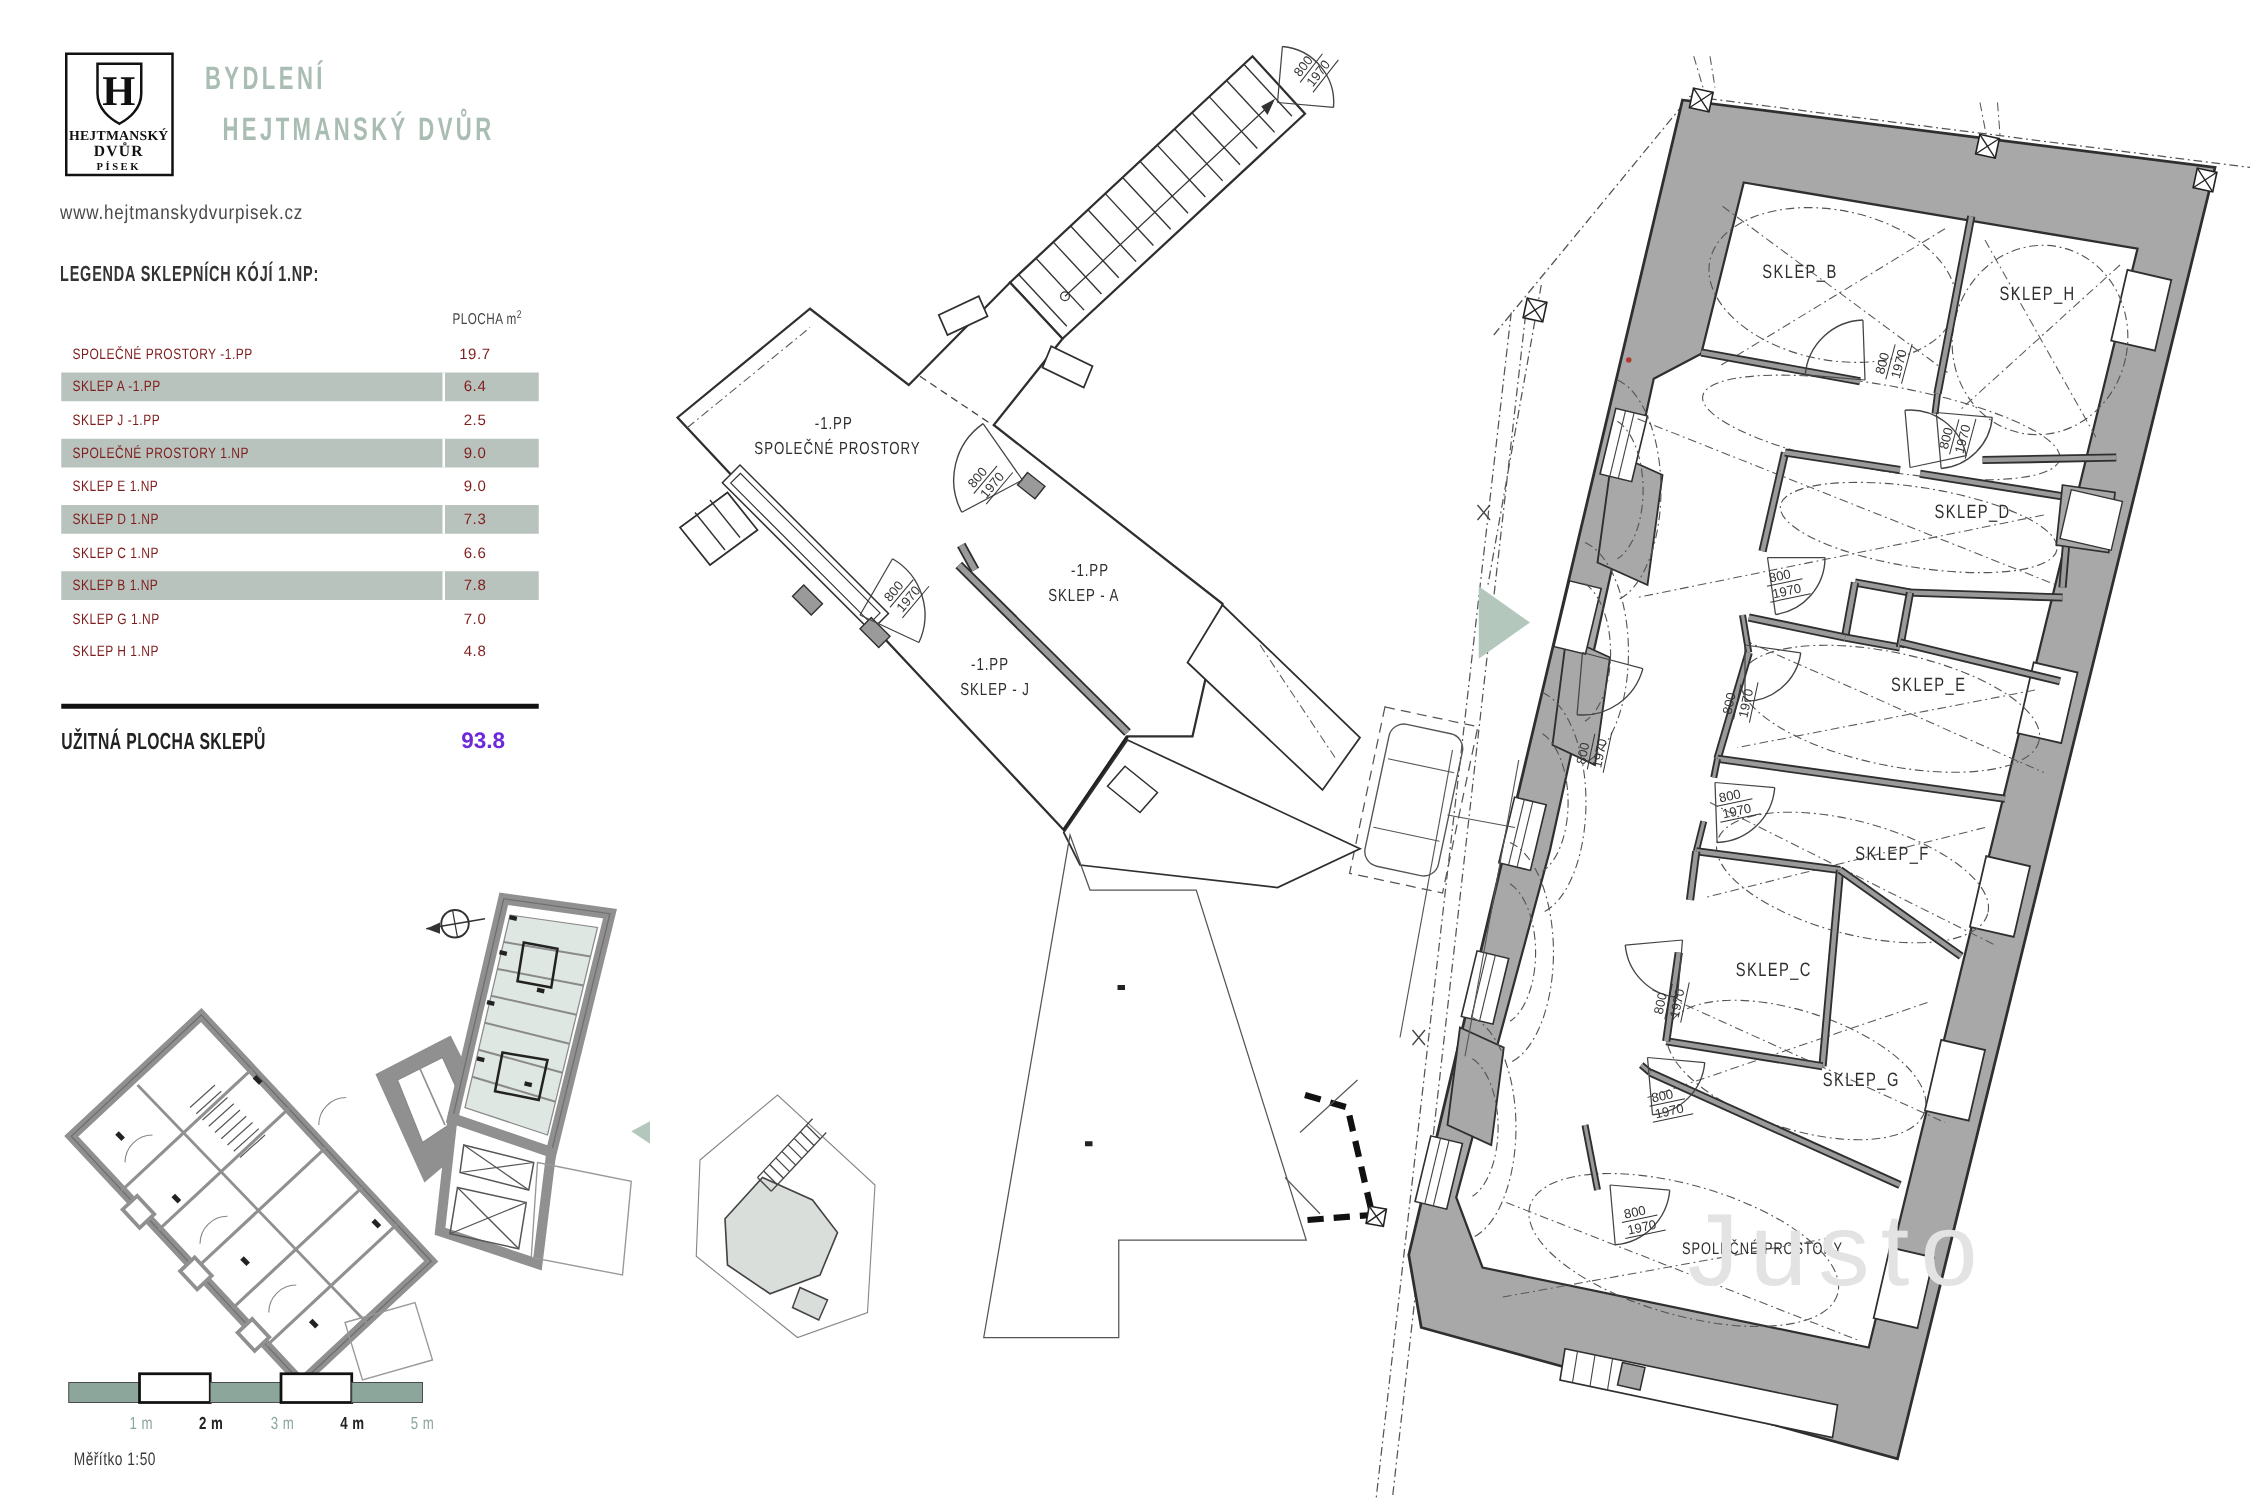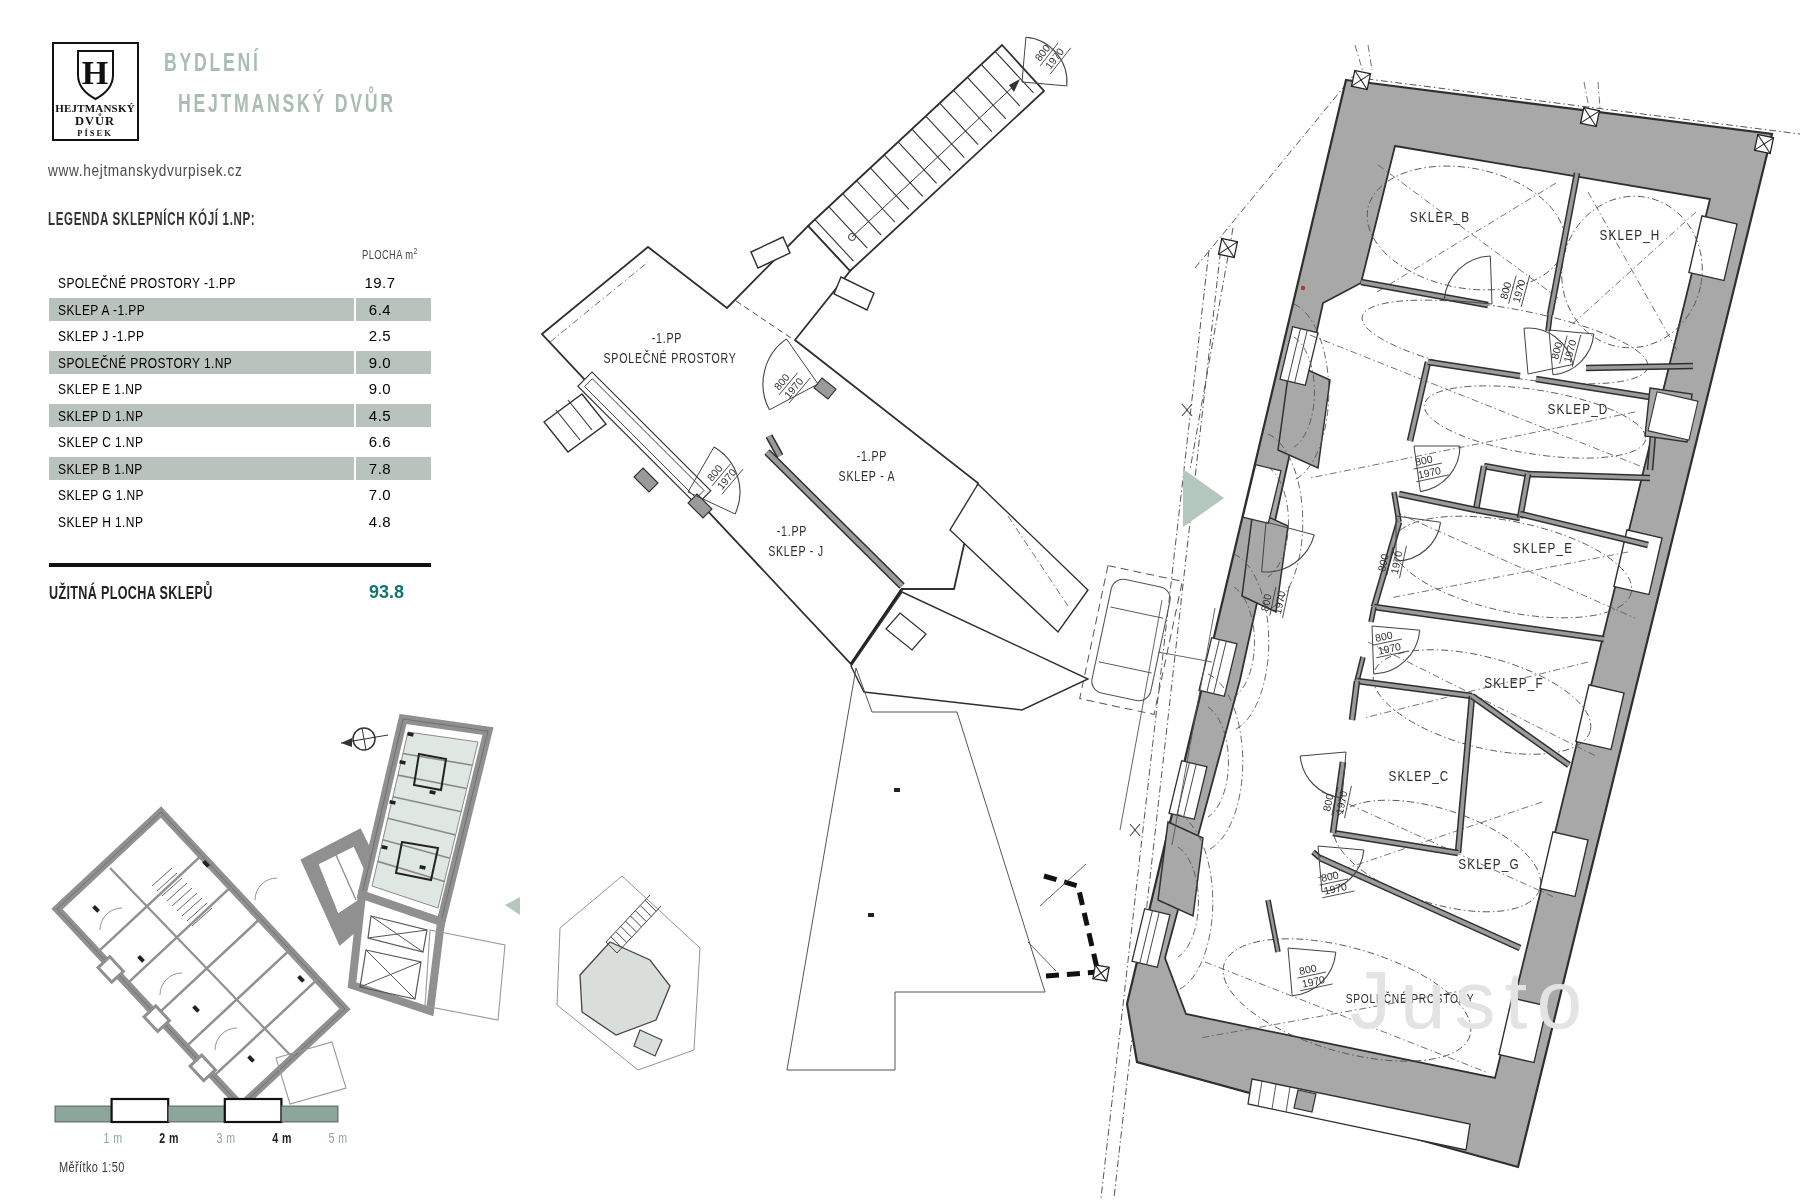--- a/index.html
+++ b/index.html
@@ -10,29 +10,29 @@
   .ttl { font-size:26px; letter-spacing:4px; color:#a9bdb3; font-weight:bold;
          transform:scale(0.68,1); transform-origin:left top; white-space:nowrap; }
   #title1 { left:164px; top:47px; }
   #title2 { left:178px; top:88px; }
   #url { left:48px; top:162px; font-size:16px; letter-spacing:0.8px; color:#4a4a4a; transform:scale(0.85,1); transform-origin:left top; }
   #legendtitle { left:48px; top:209px; font-size:17.5px; letter-spacing:1px; color:#333;
                  font-weight:bold; transform:scale(0.66,1); transform-origin:left top; white-space:nowrap; }
   #plocha { left:362px; top:246px; font-size:12.5px; letter-spacing:0.5px; color:#444; transform:scale(0.75,1); transform-origin:left top; white-space:nowrap; }
   #plocha sup { font-size:9px; }
   table { position:absolute; left:49px; top:268px; width:382px; border-collapse:separate; border-spacing:0 3px; }
-  td { font-size:15px; letter-spacing:0.5px; color:#000000; height:23.5px; padding:0;margin-top:44px; }
+  td { font-size:12px; letter-spacing:0.5px; color:#7f1d1d; height:23.5px; padding:0;margin-top:44px; }
   td.n { padding-left:9px; width:296px; }
   td.v { text-align:center; padding-right:27px; }
   .cn { display:inline-block; transform:scale(0.8,1); transform-origin:left center; white-space:nowrap; }
   tr.t td { background:#b9c3bd; }
   tr.t td.n { border-right:2.5px solid #fff; }
   #totline { position:absolute; left:49px; top:563px; width:382px; height:4px; background:#111; }
   #totname { left:49px; top:582px; font-size:18.5px; letter-spacing:0.5px; color:#222; font-weight:bold; transform:scale(0.68,1); transform-origin:left top; white-space:nowrap; }
-  #totval { left:340px; top:582px; width:64px; text-align:right; font-size:18px; color:#0f766e; font-weight:bold; }
+  #totval { left:340px; top:582px; width:64px; text-align:right; font-size:18px; color:#6d28d9; font-weight:bold; }
 </style></head>
 <body>
 <div id="page">
 
 <div class="hdr" id="logo">
   <svg width="83" height="95">
 
     <path d="M24,7 h35 v24 c0,12 -10,20 -17.5,24 C34,51 24,43 24,31 Z" fill="none" stroke="#111" stroke-width="2"></path>
 
     <text x="41" y="40" text-anchor="middle" font-family="Liberation Serif, serif" font-size="34" font-weight="bold" fill="#111">H</text>
@@ -70,21 +70,21 @@
 <tr class="t">
           <td class="n"><span class="cn">SPOLEČNÉ PROSTORY 1.NP</span></td>
           <td class="v">9.0</td>
         </tr>
 <tr>
           <td class="n"><span class="cn">SKLEP E 1.NP</span></td>
           <td class="v">9.0</td>
         </tr>
 <tr class="t">
           <td class="n"><span class="cn">SKLEP D 1.NP</span></td>
-          <td class="v">4.5</td>
+          <td class="v">7.3</td>
         </tr>
 <tr>
           <td class="n"><span class="cn">SKLEP C 1.NP</span></td>
           <td class="v">6.6</td>
         </tr>
 <tr class="t">
           <td class="n"><span class="cn">SKLEP B 1.NP</span></td>
           <td class="v">7.8</td>
         </tr>
 <tr>

